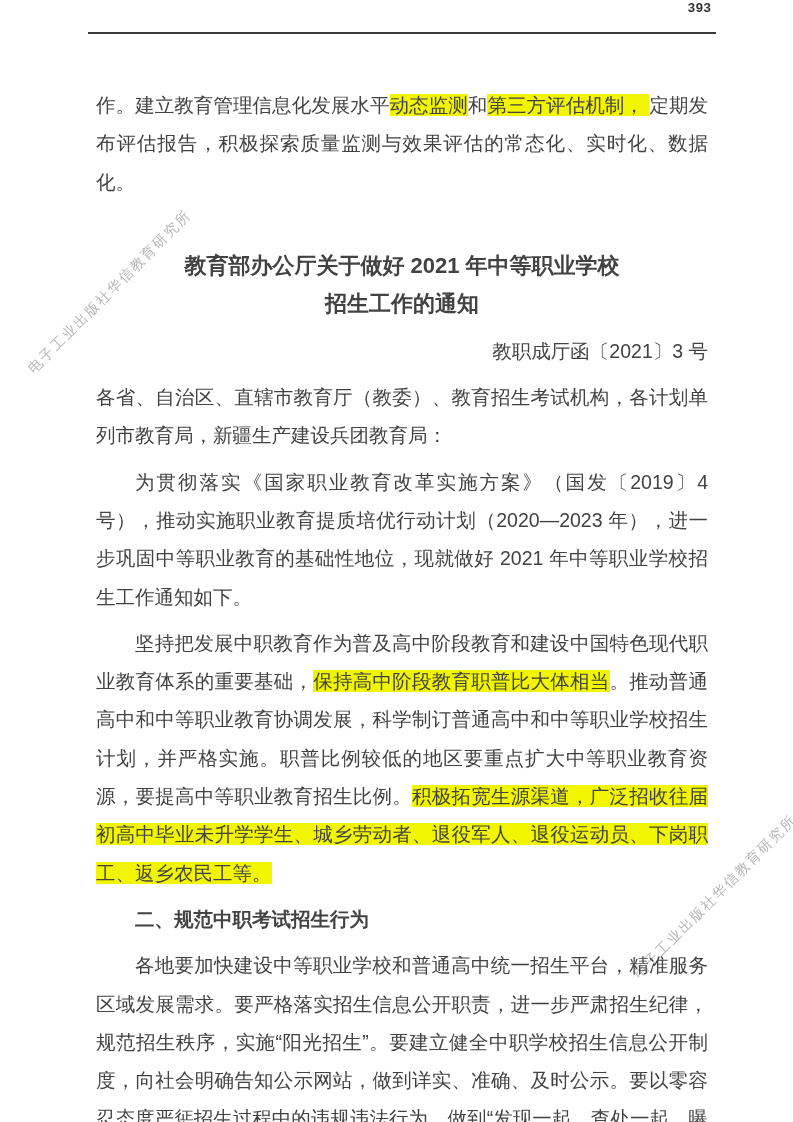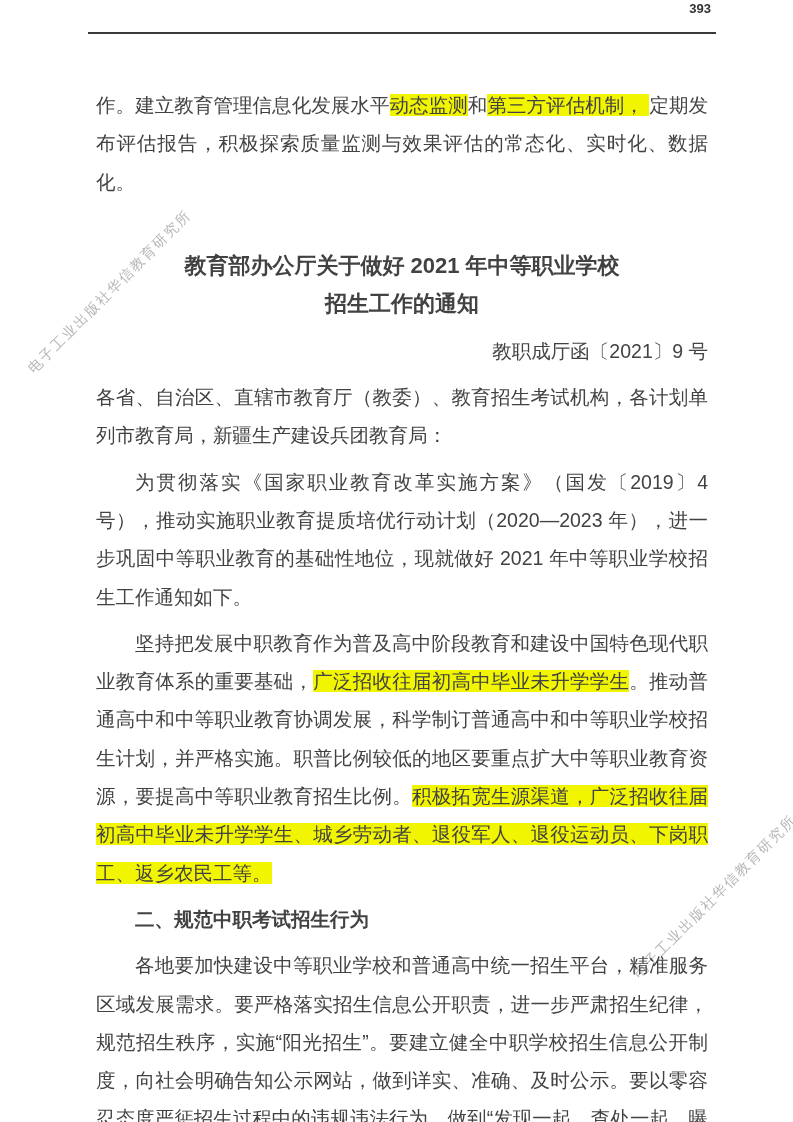--- a/index.html
+++ b/index.html
@@ -20,20 +20,21 @@
     font-family:"Liberation Sans","DejaVu Sans",sans-serif;
     color:var(--color-text);
   }
   .page-number{
     position:absolute;
     top:1px;
     right:82px;
     font-size:13px;
     font-weight:bold;
     color:#333333;
+    font-family:Liberation Mono, monospace;
   }
   .rule{
     position:absolute;
     top:32px;
     left:88px;
     width:628px;
     border-top:2px solid var(--color-rule);
   }
   .watermark{
     position:absolute;
@@ -87,27 +88,27 @@
 
   <div class="content">
 
     <p class="para"><span>作。建立教育管理信息化发展水平</span><span class="hl">动态监测</span><span>和</span><span class="hl">第三方评估机制， </span><span>定期发布评估报告，积极探索质量监测与效果评估的常态化、实时化、数据化。</span></p>
 
 
     <div class="spacer"></div>
 
     <h1 class="title"><span>教育部办公厅关于做好 2021 年中等职业学校</span><br><span>招生工作的通知</span></h1>
 
-    <p class="right">教职成厅函〔2021〕9 号</p>
+    <p class="right">教职成厅函〔2021〕3 号</p>
 
     <p>各省、自治区、直辖市教育厅（教委）、教育招生考试机构，各计划单列市教育局，新疆生产建设兵团教育局：</p>
 
     <p class="indent">为贯彻落实《国家职业教育改革实施方案》（国发〔2019〕4 号），推动实施职业教育提质培优行动计划（2020—2023 年），进一步巩固中等职业教育的基础性地位，现就做好 2021 年中等职业学校招生工作通知如下。</p>
 
 
-    <p class="indent"><span>坚持把发展中职教育作为普及高中阶段教育和建设中国特色现代职业教育体系的重要基础，</span><span class="hl">广泛招收往届初高中毕业未升学学生</span><span>。推动普通高中和中等职业教育协调发展，科学制订普通高中和中等职业学校招生计划，并严格实施。职普比例较低的地区要重点扩大中等职业教育资源，要提高中等职业教育招生比例。</span><span class="hl">积极拓宽生源渠道，广泛招收往届初高中毕业未升学学生、城乡劳动者、退役军人、退役运动员、下岗职工、返乡农民工等。</span></p>
+    <p class="indent"><span>坚持把发展中职教育作为普及高中阶段教育和建设中国特色现代职业教育体系的重要基础，</span><span class="hl">保持高中阶段教育职普比大体相当</span><span>。推动普通高中和中等职业教育协调发展，科学制订普通高中和中等职业学校招生计划，并严格实施。职普比例较低的地区要重点扩大中等职业教育资源，要提高中等职业教育招生比例。</span><span class="hl">积极拓宽生源渠道，广泛招收往届初高中毕业未升学学生、城乡劳动者、退役军人、退役运动员、下岗职工、返乡农民工等。</span></p>
 
     <p class="heading indent">二、规范中职考试招生行为</p>
 
     <p class="indent">各地要加快建设中等职业学校和普通高中统一招生平台，精准服务区域发展需求。要严格落实招生信息公开职责，进一步严肃招生纪律，规范招生秩序，实施“阳光招生”。要建立健全中职学校招生信息公开制度，向社会明确告知公示网站，做到详实、准确、及时公示。要以零容忍态度严惩招生过程中的违规违法行为，做到“发现一起、查处一起、曝光一起”，依纪依规追责问责。对不具备中等职业学历教育办学资质的学校和未经所属教育行政部门审批设立的中职异地分校、办学点，要坚决取缔招生资格。</p>
 
   </div>
 </div>
 
 </body></html>

